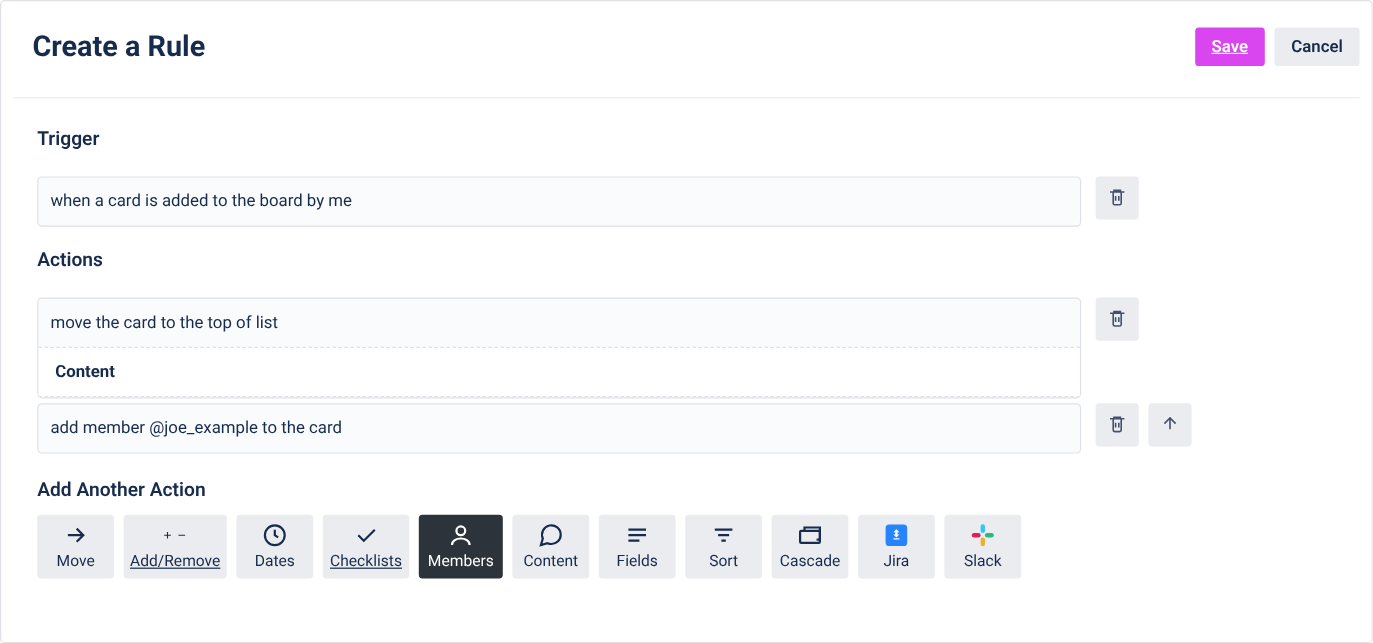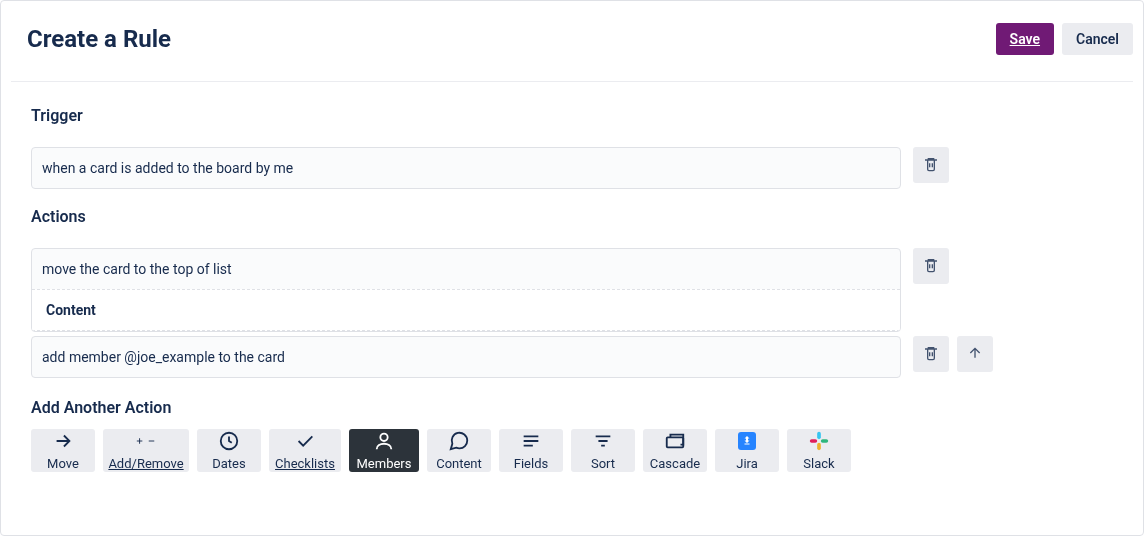--- a/index.html
+++ b/index.html
@@ -37,21 +37,21 @@
   .btn {
     border: none;
     border-radius: 3px;
     font-size: 14px;
     font-weight: 600;
     padding: 8px 14px;
     cursor: pointer;
     font-family: inherit;
   }
   .btn-save {
-    background: #701a75;
+    background: #d946ef;
     color: #fff;
     text-decoration: underline;
   }
   .btn-cancel {
     background: #ebecf0;
     color: #172b4d;
   }
   .hr {
     border: none;
     border-top: 1px solid #ebecf0;
@@ -110,21 +110,21 @@
     display: flex;
     gap: 8px;
     align-self: flex-start;
   }
   .action-tiles {
     display: flex;
     gap: 8px;
   }
   .tile {
     width: 64px;
-    height: 43px;
+    height: 53px;
     background: #ebecf0;
     border-radius: 3px;
     display: flex;
     flex-direction: column;
     align-items: center;
     justify-content: center;
     gap: 4px;
     font-size: 13px;
     color: #172b4d;
     cursor: pointer;

